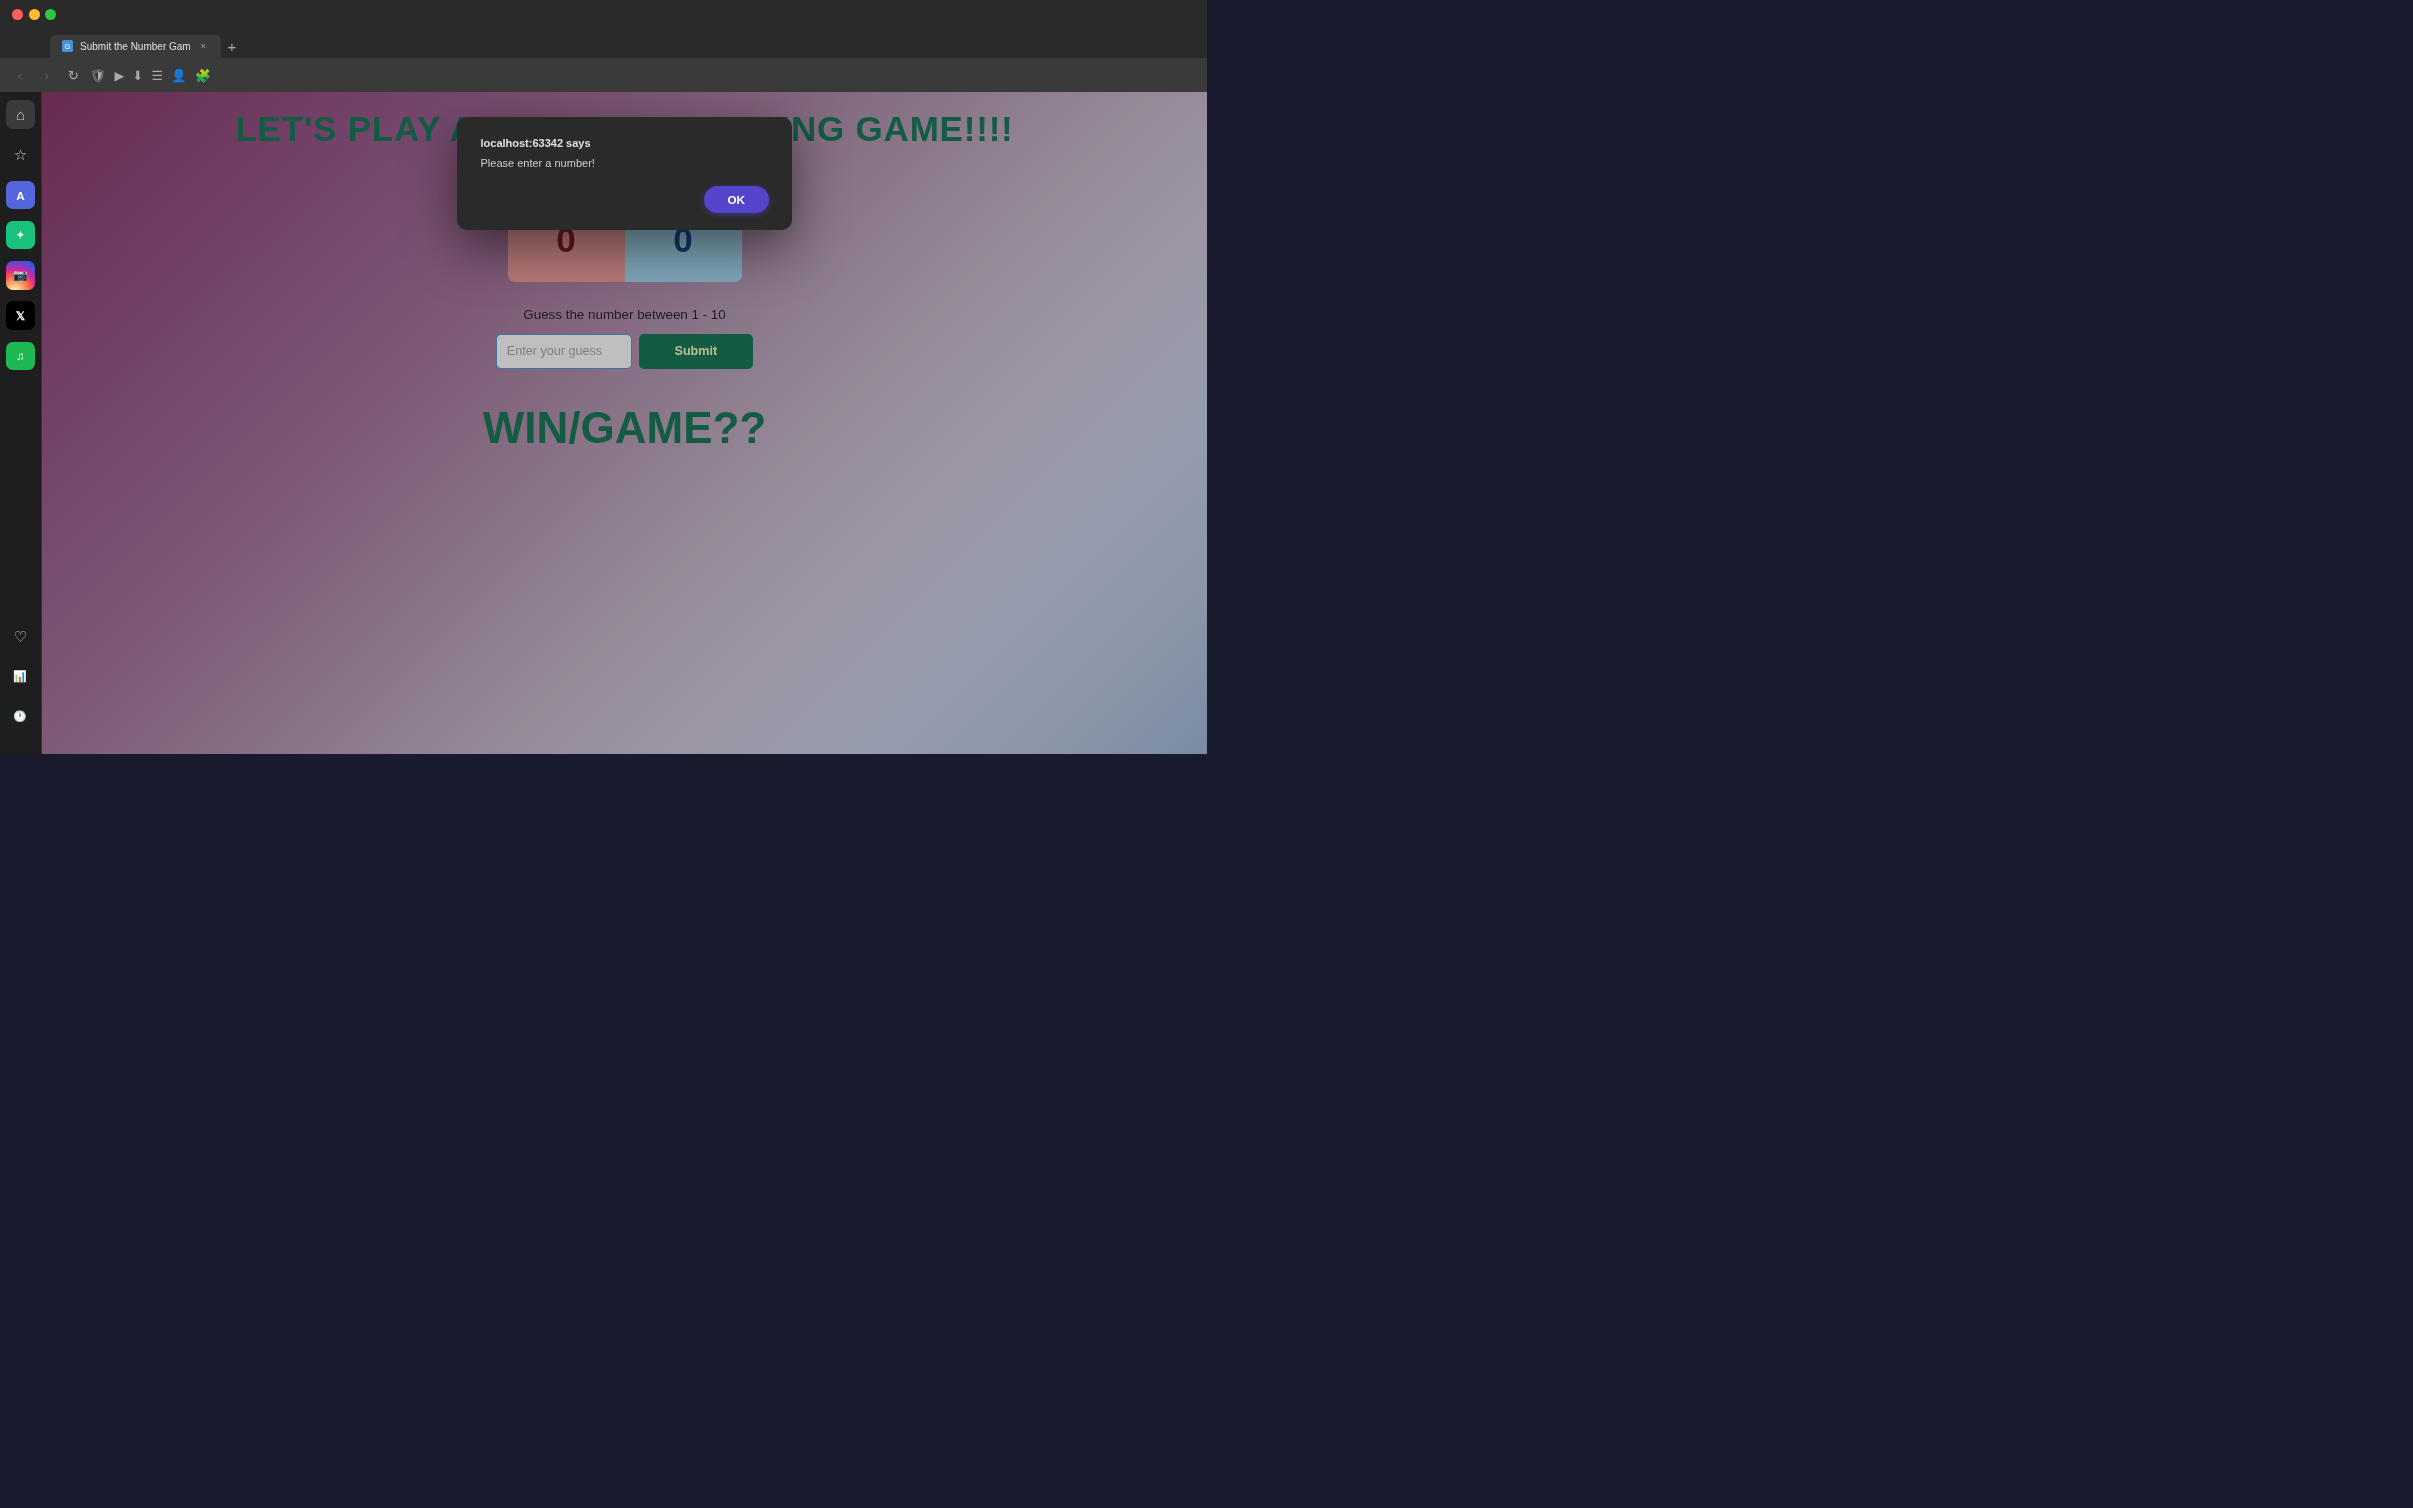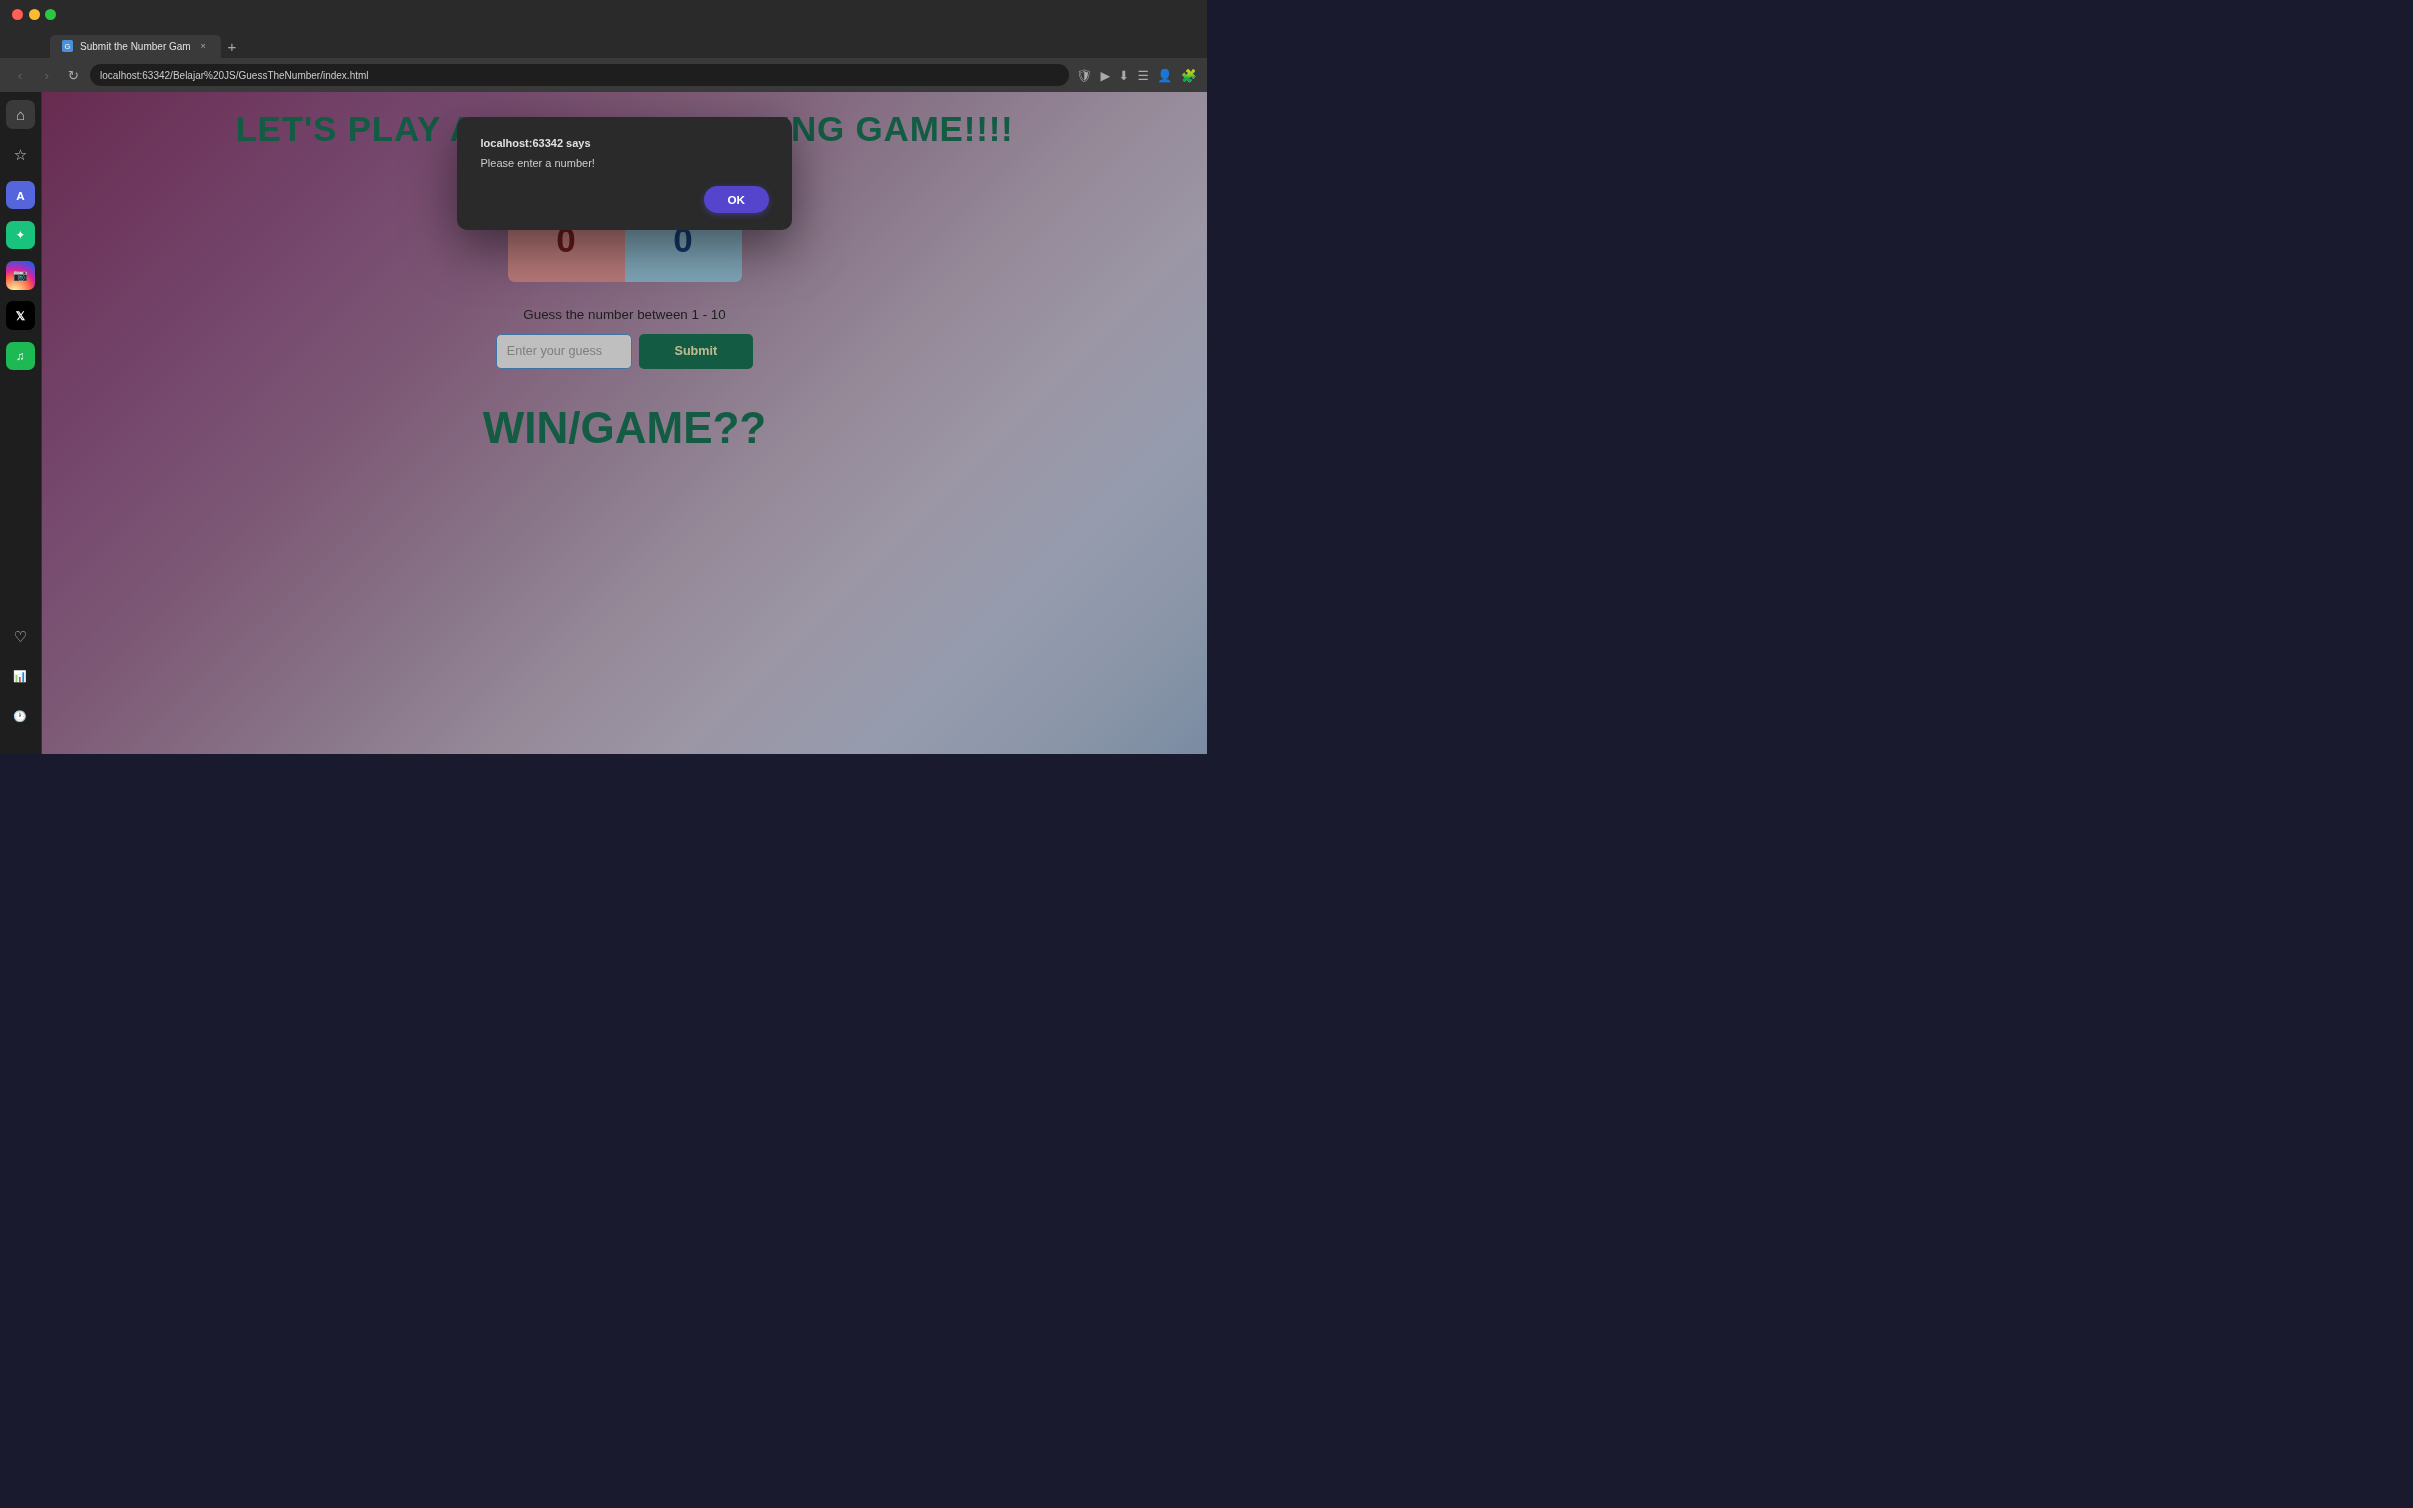--- a/index.html
+++ b/index.html
@@ -319,23 +319,20 @@
     <span>Submit the Number Gam</span>
     <button class="tab-close">×</button>
   </div>
   <button class="tab-new">+</button>
 </div>
 
 <div class="address-bar">
   <button class="nav-btn disabled">‹</button>
   <button class="nav-btn disabled">›</button>
   <button class="nav-btn">↻</button>
-  <div class="url-bar">
-    <span>localhost:63342/Belajar%20JS/GuessTheNumber/index.html</span>
-  </div>
   <div class="toolbar-icons">
     <span class="toolbar-icon">🛡</span>
     <span class="toolbar-icon">▶</span>
     <span class="toolbar-icon">⬇</span>
     <span class="toolbar-icon">☰</span>
     <span class="toolbar-icon">👤</span>
     <span class="toolbar-icon">🧩</span>
   </div>
 </div>
 

